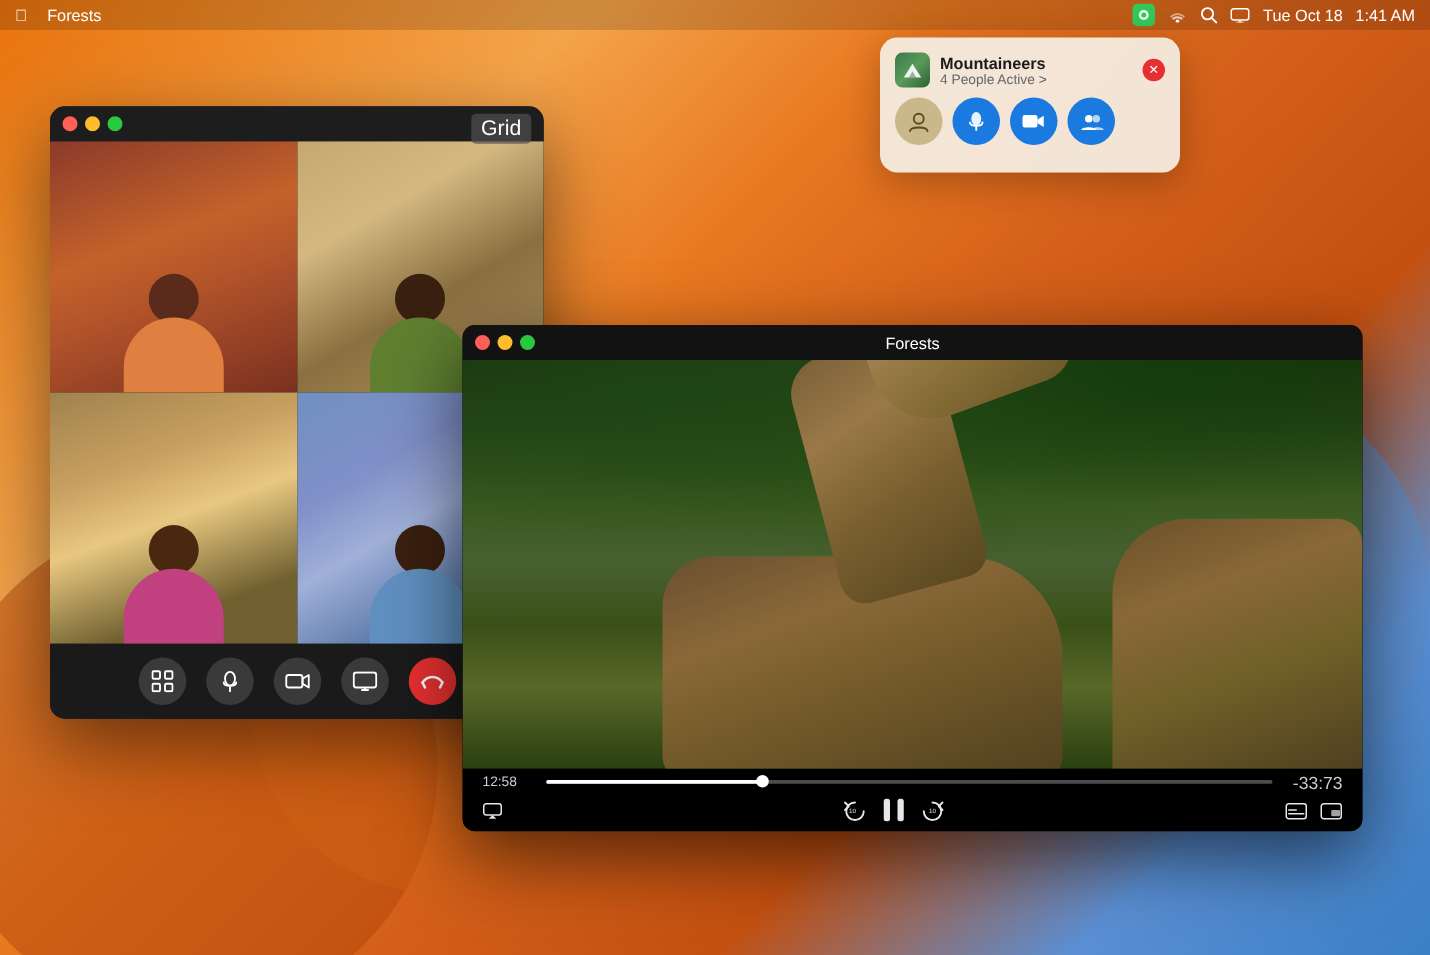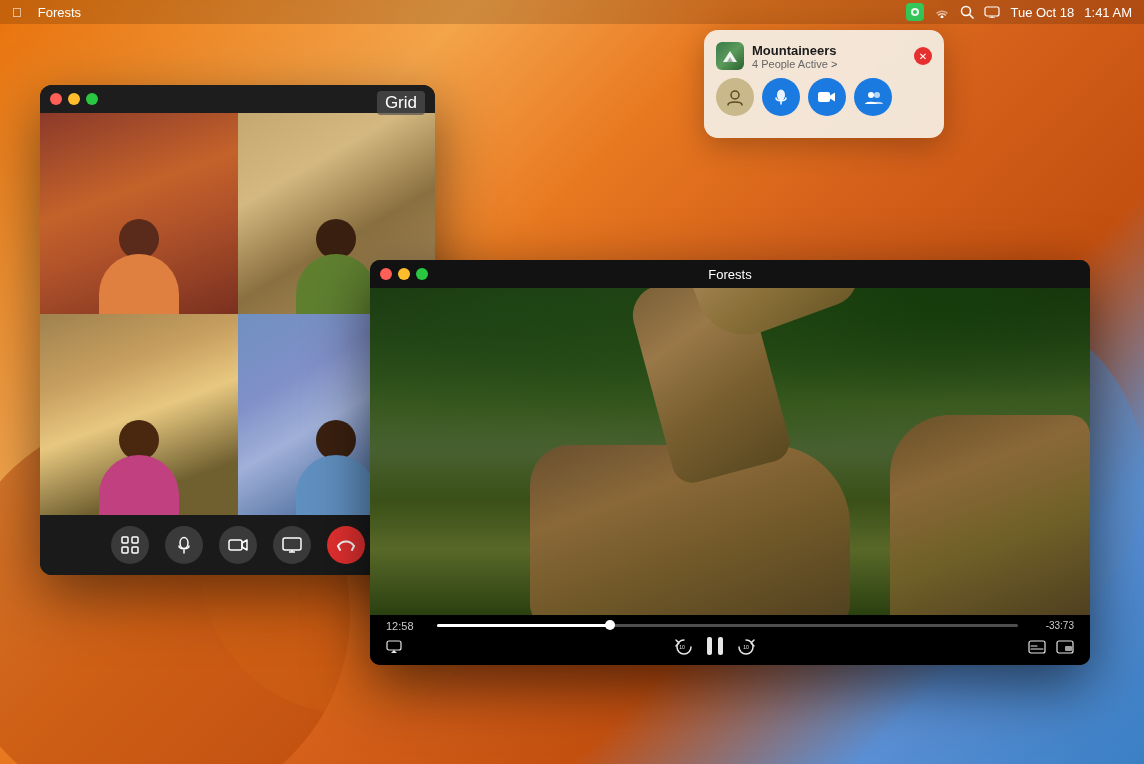--- a/index.html
+++ b/index.html
@@ -522,21 +522,21 @@
       position: absolute;
       right: -4px;
       top: -4px;
       width: 10px;
       height: 10px;
       background: white;
       border-radius: 50%;
     }
 
     .time-right {
-      font-size: 10px;
+      font-size: 14px;
       color: #ccc;
       min-width: 40px;
       text-align: right;
     }
 
     .controls-row {
       display: flex;
       align-items: center;
       justify-content: space-between;
     }

